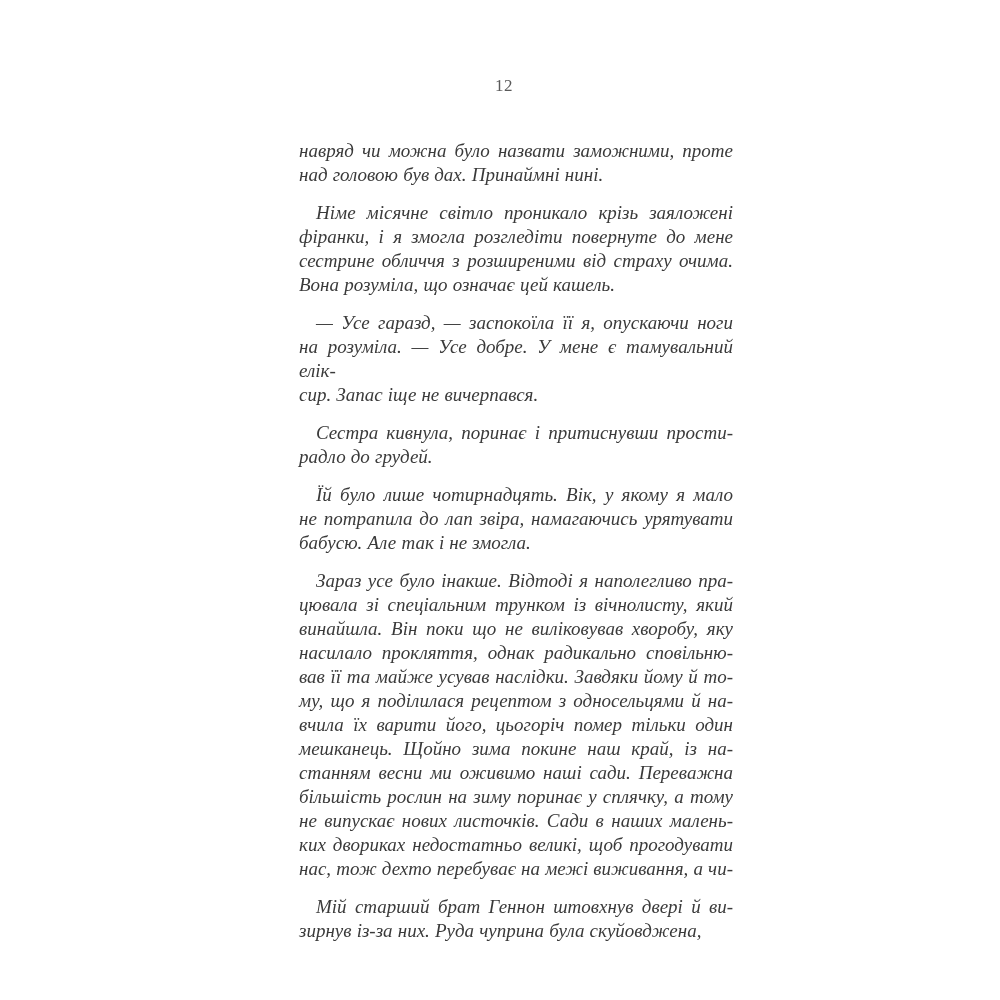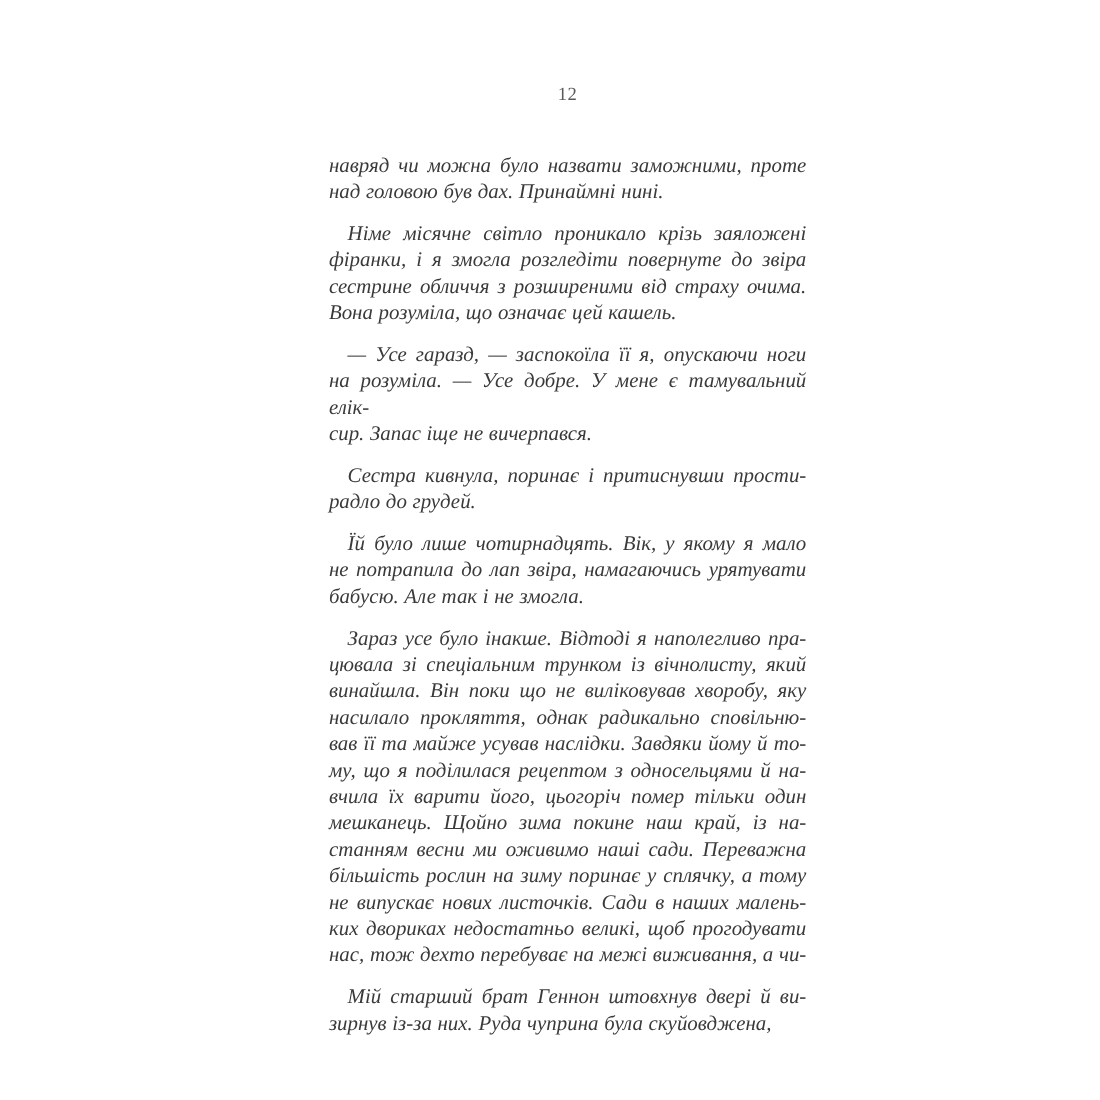--- a/index.html
+++ b/index.html
@@ -15,21 +15,21 @@
   }
   .book-page {
     position: relative;
     width: 1000px;
     height: 1000px;
     background: #ffffff;
   }
   .page-number {
     position: absolute;
     top: 76px;
-    left: 299px;
+    left: 287px;
     width: 434px;
     text-align: center;
     font-size: 17px;
     line-height: 20px;
     color: #5a5a5a;
     letter-spacing: 0.5px;
   }
   .text-column {
     position: absolute;
     top: 139px;
@@ -65,21 +65,21 @@
 
 <div class="book-page">
   <div class="page-number">12</div>
   <div class="text-column">
       <div class="para">
         <div class="line">навряд чи можна було назвати заможними, проте</div>
         <div class="line last">над головою був дах. Принаймні нині.</div>
       </div>
       <div class="para indent">
         <div class="line">Німе місячне світло проникало крізь заяложені</div>
-        <div class="line">фіранки, і я змогла розгледіти повернуте до звіра</div>
+        <div class="line">фіранки, і я змогла розгледіти повернуте до мене</div>
         <div class="line">сестрине обличчя з розширеними від страху очима.</div>
         <div class="line last">Вона розуміла, що означає цей кашель.</div>
       </div>
       <div class="para indent">
         <div class="line">— Усе гаразд, — заспокоїла її я, опускаючи ноги</div>
         <div class="line">на розуміла. — Усе добре. У мене є тамувальний елік-</div>
         <div class="line last">сир. Запас іще не вичерпався.</div>
       </div>
       <div class="para indent">
         <div class="line">Сестра кивнула, поринає і притиснувши прости-</div>

